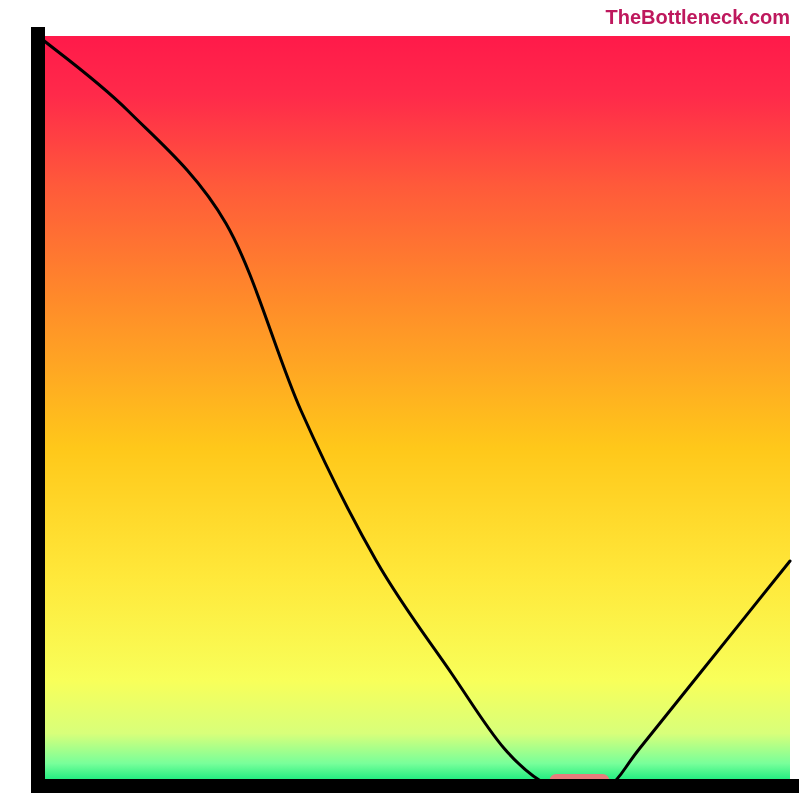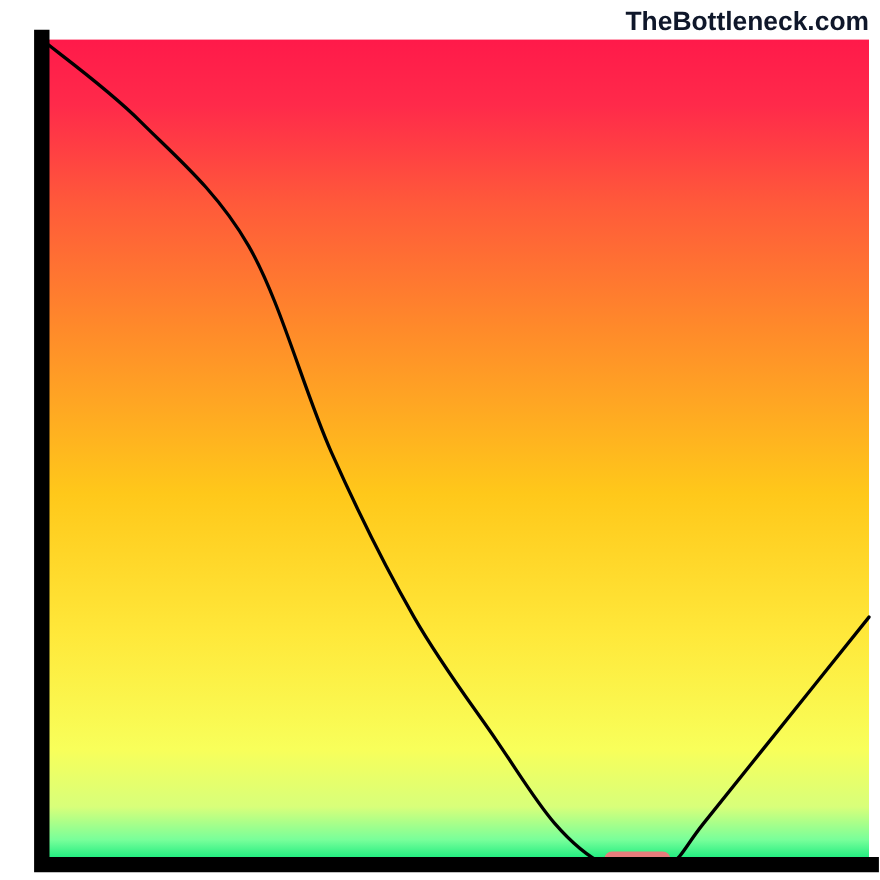--- a/index.html
+++ b/index.html
@@ -12,23 +12,23 @@
   }
   .container {
     width: 800px;
     height: 800px;
     position: relative;
   }
   .watermark {
     position: absolute;
     top: 6px;
     right: 10px;
-    font-size: 24px;
+    font-size: 20px;
     font-weight: bold;
-    color: #0f172a;
+    color: #be185d;
     z-index: 10;
     margin-left: 15px;
   }
   svg.chart {
     position: absolute;
     top: 0;
     left: 0;
   }
 </style>
 </head>

